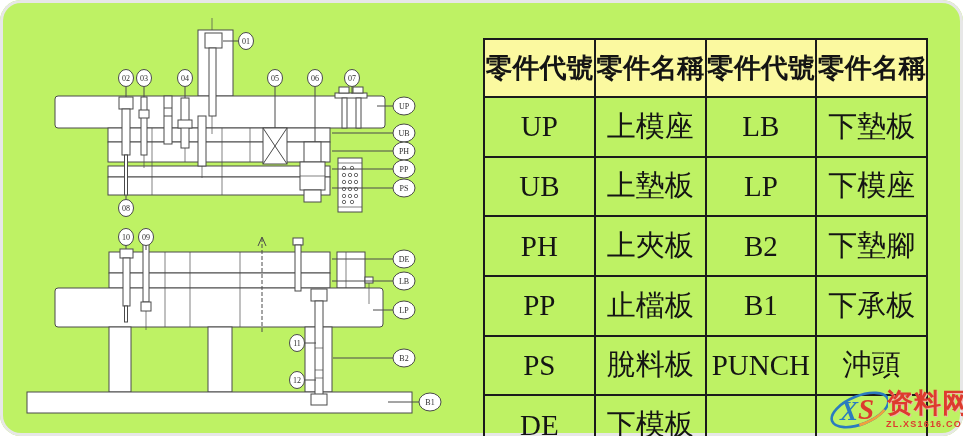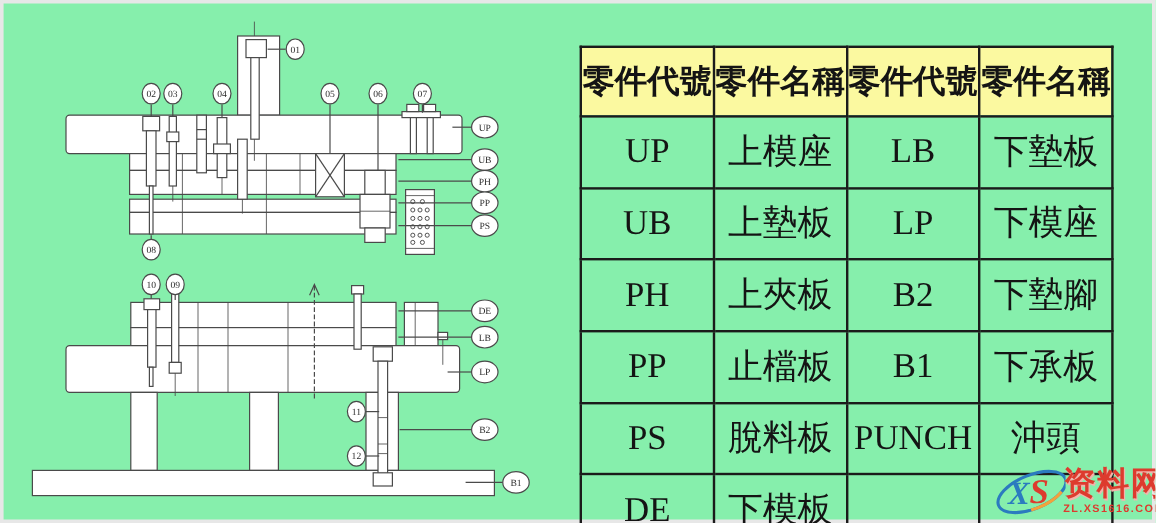--- a/index.html
+++ b/index.html
@@ -1,19 +1,20 @@
 <!DOCTYPE html>
 <html><head>
 <meta charset="utf-8">
 <style>
   html,body{margin:0;padding:0;background:#fff;}
   .shot{
-    position:relative;width:963px;height:436px;background:#86efac;overflow:hidden;
+    position:relative;width:963px;height:436px;background:#bef264;overflow:hidden;
     box-shadow:inset 0 0 0 3px #e7e7e7;
     font-family:"Liberation Serif","DejaVu Serif",serif;
+    border-radius:21px;
   }
   
   .drawing{position:absolute;left:0;top:0;}
   .drawing line,.drawing rect,.drawing path,.drawing polyline{
     stroke:var(--line,#4a4a4a);stroke-width:1;fill:none;
   }
   .drawing circle{stroke:var(--line,#4a4a4a);stroke-width:.8;fill:none;}
   .drawing .w{fill:#fff;}
   .drawing .dash{stroke-dasharray:4 2;}
   .drawing .thin{stroke-width:.7;}

